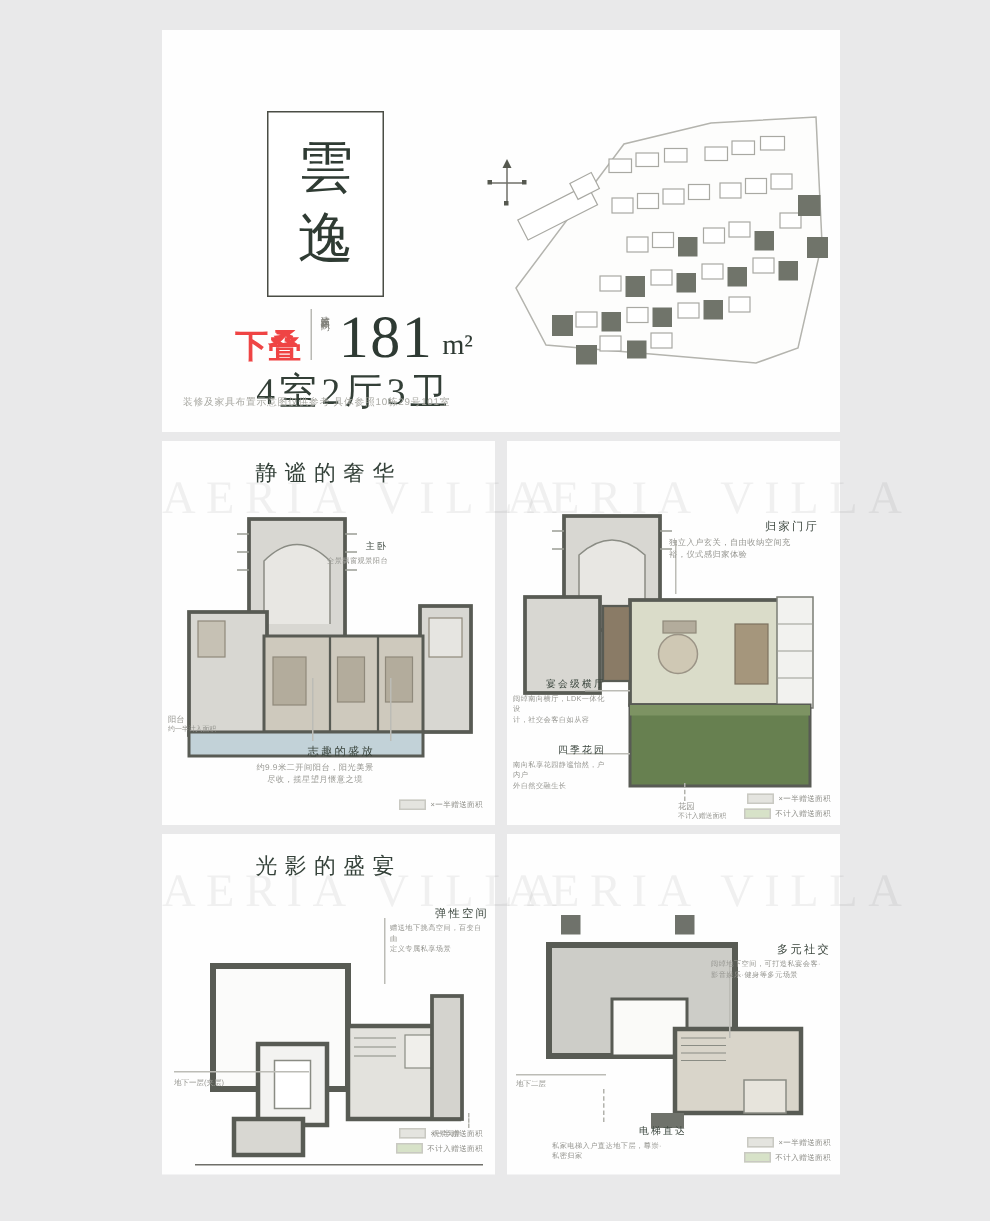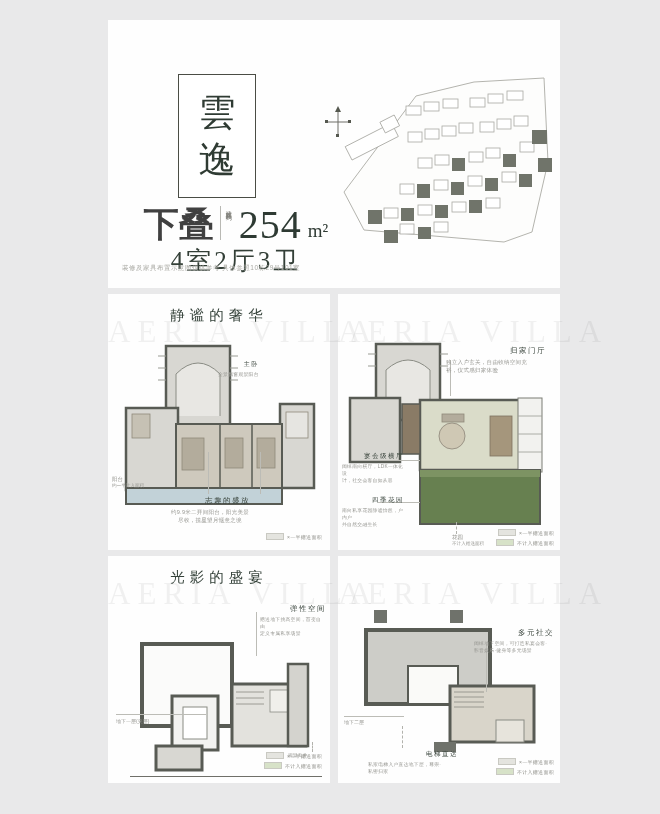--- a/index.html
+++ b/index.html
@@ -6,21 +6,21 @@
   #page{position:relative;width:660px;height:814px;background:#e9e9ea;overflow:hidden;
         font-family:"Liberation Sans",sans-serif;color:#3a453d;}
   .card{position:absolute;background:#fefefe;}
   
   #hdr{left:108px;top:20px;width:452px;height:268px;}
   .brandbox{position:absolute;left:70px;top:54px;width:76px;height:122px;
             border:1.5px solid #4a4d45;display:flex;flex-direction:column;
             align-items:center;justify-content:center;gap:10px;background:#fff;}
   .brandbox span{font-family:"Liberation Serif",serif;font-size:37px;line-height:1;color:#2f3b33;}
   .typerow{position:absolute;left:28px;top:186px;width:200px;display:flex;align-items:flex-end;justify-content:center;gap:6px;}
-  .ptype{font-family:"Liberation Serif",serif;font-size:35px;font-weight:700;color:#404040;line-height:1;}
+  .ptype{font-family:"Liberation Serif",serif;font-size:22px;font-weight:700;color:#ef4444;line-height:1;}
   .arealbl{writing-mode:vertical-rl;font-size:6px;color:#7c7c76;letter-spacing:1px;
            border-left:1px solid #b9b9b4;padding-left:3px;height:34px;margin-bottom:2px;}
   .areaval{font-family:"Liberation Serif",serif;font-size:40px;color:#2e3a33;line-height:.85;letter-spacing:1px;}
   .areaunit{font-family:"Liberation Serif",serif;font-size:19px;color:#2e3a33;line-height:1.1;}
   .layoutline{position:absolute;left:28px;top:224px;width:200px;text-align:center;
               font-family:"Liberation Serif",serif;font-size:25px;letter-spacing:3px;color:#333f37;}
   .disclaim{position:absolute;left:14px;top:244px;font-size:6.5px;color:#a8a8a2;letter-spacing:.5px;}
   
   .panel-title{position:absolute;top:12px;left:0;width:100%;text-align:center;
                font-family:"Liberation Serif",serif;font-size:14.5px;letter-spacing:5px;color:#35423a;z-index:3;}
@@ -52,21 +52,21 @@
 <div id="page">
 
   <div class="card" id="hdr">
     <div class="brandbox">
       <span>雲</span>
       <span>逸</span>
     </div>
     <div class="typerow">
       <span class="ptype">下叠</span>
       <span class="arealbl">建筑面积约</span>
-      <span class="areaval">254</span>
+      <span class="areaval">181</span>
       <span class="areaunit">m²</span>
     </div>
     <div class="layoutline">4室2厅3卫</div>
     <div class="disclaim">装修及家具布置示意图仅供参考 具体参照10栋29号101室</div>
 
     <svg class="plan" style="left:214px;top:52px" width="236" height="200" viewBox="0 0 236 200">
 
       <g stroke="#6f6f69" stroke-width="1">
         <line x1="16" y1="38" x2="16" y2="62"></line>
           <line x1="5" y1="50" x2="27" y2="50"></line>

